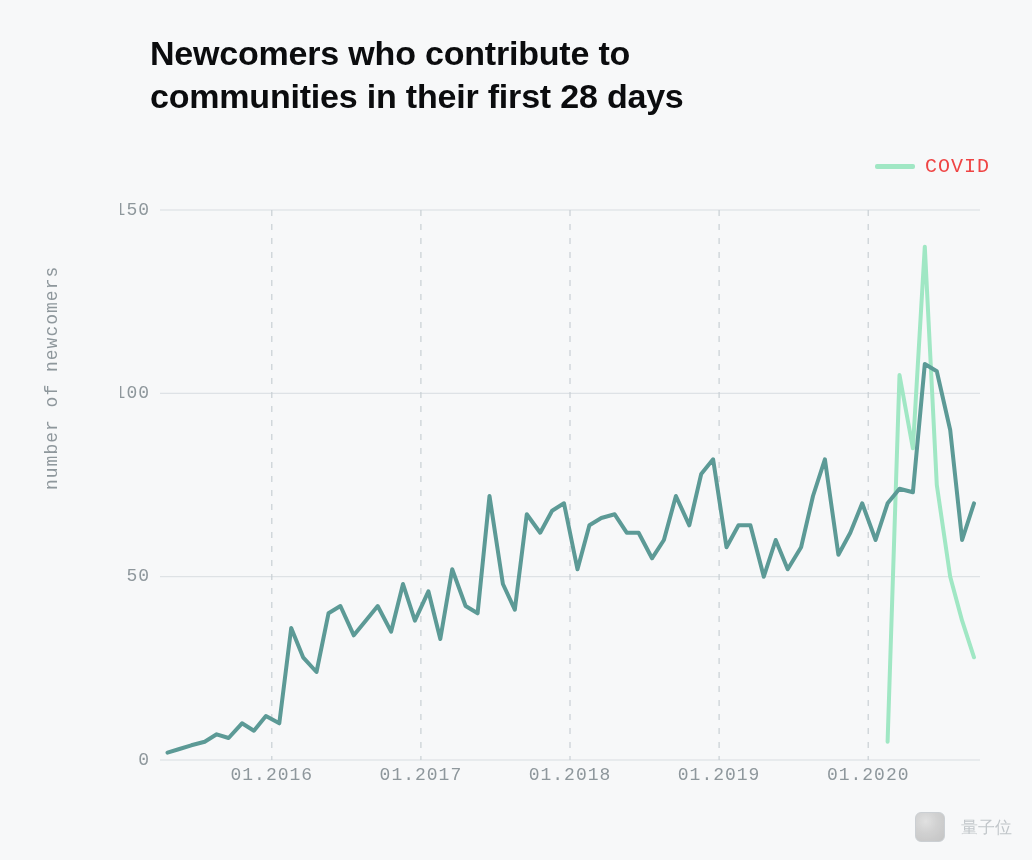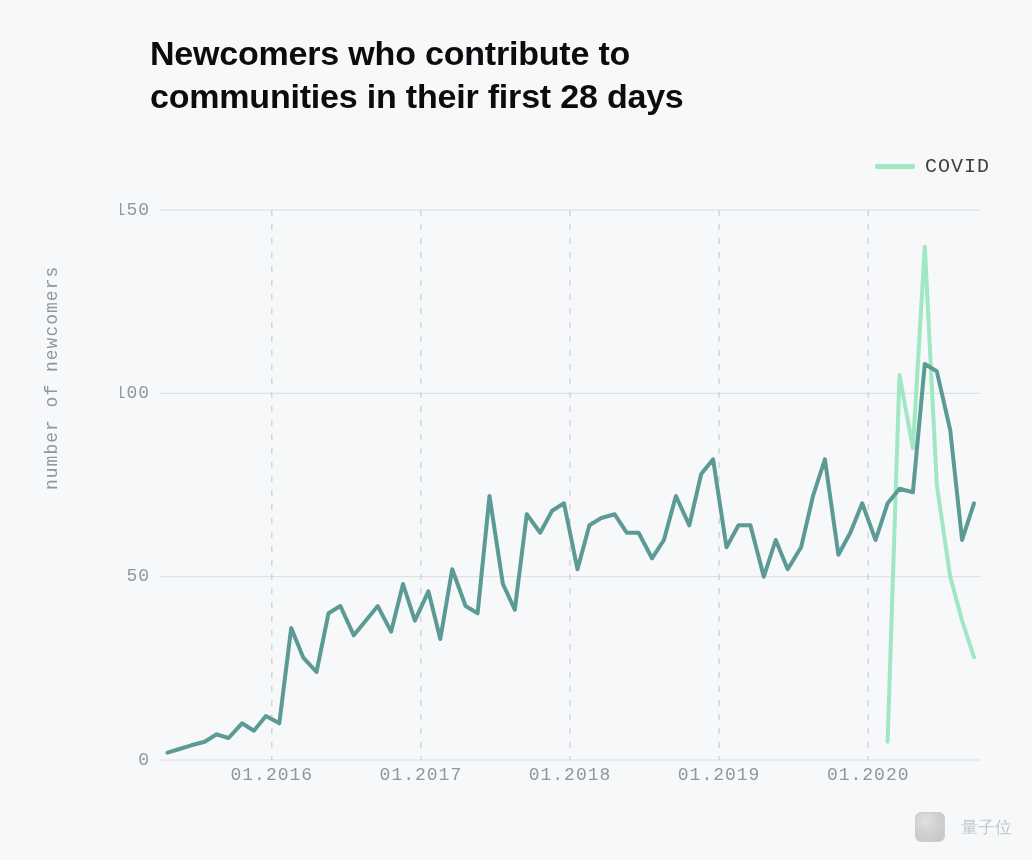--- a/index.html
+++ b/index.html
@@ -31,21 +31,21 @@
   }
   .legend {
     position: absolute;
     top: 155px;
     right: 42px;
     display: flex;
     gap: 38px;
     font-family: "Consolas","Menlo","Courier New",monospace;
     font-size: 20px;
     letter-spacing: 1px;
-    color: #404040;
+    color: #ef4444;
   }
   .legend-item { display: flex; align-items: center; gap: 10px; }
   .swatch { width: 40px; height: 5px; border-radius: 2px; }
   .plot-wrap {
     position: absolute;
     left: 120px;
     top: 200px;
     width: 880px;
     height: 580px;
   }

